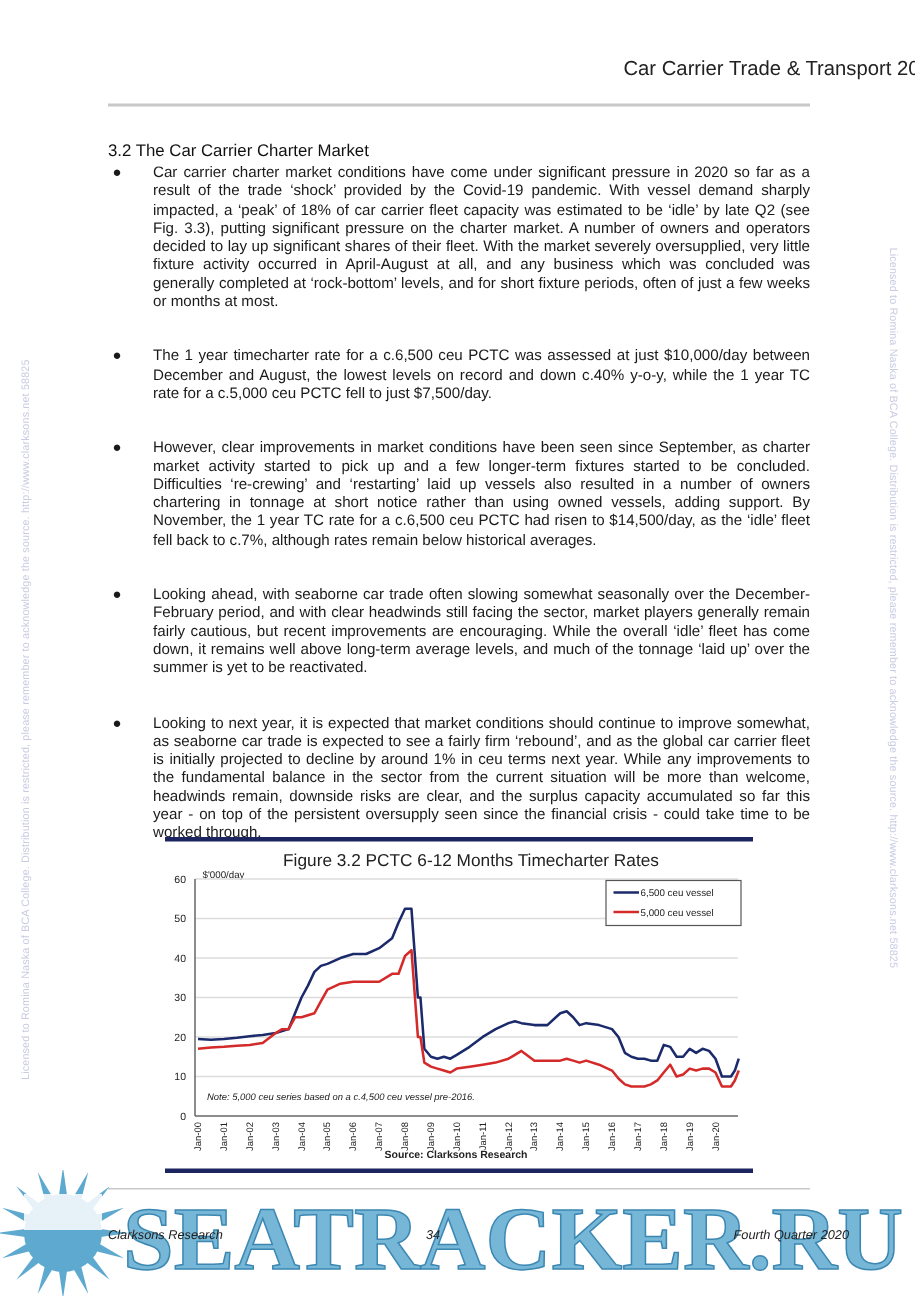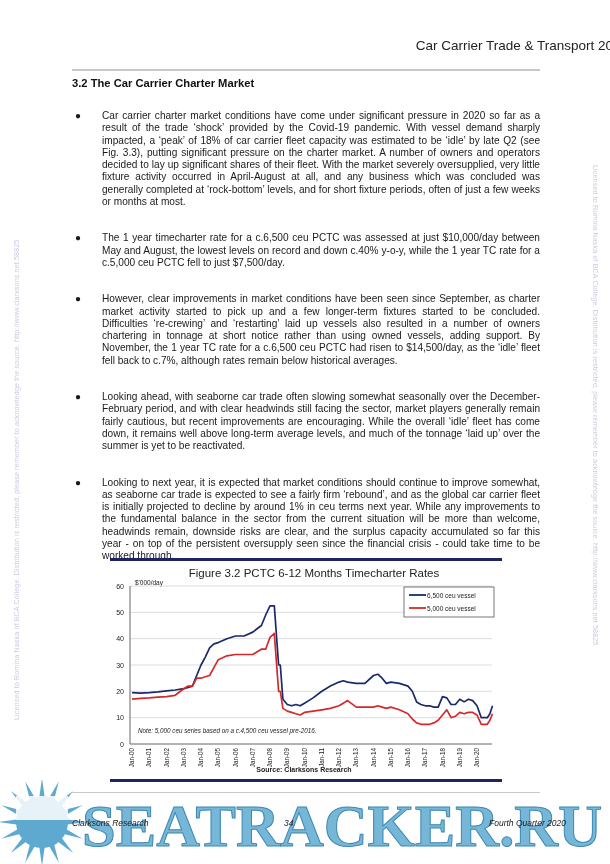--- a/index.html
+++ b/index.html
@@ -1,19 +1,19 @@
 <!DOCTYPE html>
 <html><head>
 <meta charset="utf-8">
 <style>
   html,body{margin:0;padding:0;}
   body{width:610px;height:864px;background:#fff;position:relative;overflow:hidden;font-family:"Liberation Sans",sans-serif;color:#111;}
   .header-title{position:absolute;top:38px;left:0;width:610px;text-align:right;font-size:13.5px;color:#222;margin-left:18px;}
   .header-rule{position:absolute;top:69px;left:72px;width:468px;height:1.5px;background:#c8c8c8;}
-  .section-heading{position:absolute;top:77px;left:72px;font-size:11.2px;font-weight:bold;color:#111;}
+  .section-heading{position:absolute;top:95px;left:72px;font-size:11.2px;font-weight:normal;color:#111;}
   .bullets{position:absolute;top:110px;left:72px;width:468px;margin:0;padding:0;list-style:none;}
   .bullet-item{position:relative;padding-left:30px;font-size:10.1px;line-height:12.3px;text-align:justify;margin-bottom:24px;color:#1a1a1a;}
   .bullet-dot{position:absolute;left:3px;top:0;font-size:10px;}
   .side-wm{position:absolute;font-size:7.2px;color:#c9cbe2;white-space:nowrap;letter-spacing:0.1px;}
   .side-wm.left{left:12px;top:720px;transform-origin:0 0;transform:rotate(-90deg);}
   .side-wm.right{left:600px;top:165px;transform-origin:0 0;transform:rotate(90deg);}
   .chart-wrap{position:absolute;left:104px;top:555px;width:400px;height:230px;text-align:right;}
   .chart-rule{position:absolute;left:6px;width:392px;height:2.5px;background:#1d2560;}
   .chart-rule.top{top:3px;}
   .chart-rule.bottom{top:224px;}
@@ -27,21 +27,21 @@
 </head>
 <body>
 
 <div class="header-title">Car Carrier Trade &amp; Transport 2020</div>
 <div class="header-rule"></div>
 
 <div class="section-heading">3.2 The Car Carrier Charter Market</div>
 
 <ul class="bullets">
   <li class="bullet-item"><span class="bullet-dot">●</span><span>Car carrier charter market conditions have come under significant pressure in 2020 so far as a result of the trade ‘shock’ provided by the Covid-19 pandemic. With vessel demand sharply impacted, a ‘peak’ of 18% of car carrier fleet capacity was estimated to be ‘idle’ by late Q2 (see Fig. 3.3), putting significant pressure on the charter market. A number of owners and operators decided to lay up significant shares of their fleet. With the market severely oversupplied, very little fixture activity occurred in April-August at all, and any business which was concluded was generally completed at ‘rock-bottom’ levels, and for short fixture periods, often of just a few weeks or months at most.</span></li>
-  <li class="bullet-item"><span class="bullet-dot">●</span><span>The 1 year timecharter rate for a c.6,500 ceu PCTC was assessed at just $10,000/day between May and August, the lowest levels on record and down c.40% y-o-y, while the 1 year TC rate for a c.5,000 ceu PCTC fell to just $7,500/day.</span></li>
+  <li class="bullet-item"><span class="bullet-dot">●</span><span>The 1 year timecharter rate for a c.6,500 ceu PCTC was assessed at just $10,000/day between December and August, the lowest levels on record and down c.40% y-o-y, while the 1 year TC rate for a c.5,000 ceu PCTC fell to just $7,500/day.</span></li>
   <li class="bullet-item"><span class="bullet-dot">●</span><span>However, clear improvements in market conditions have been seen since September, as charter market activity started to pick up and a few longer-term fixtures started to be concluded. Difficulties ‘re-crewing’ and ‘restarting’ laid up vessels also resulted in a number of owners chartering in tonnage at short notice rather than using owned vessels, adding support. By November, the 1 year TC rate for a c.6,500 ceu PCTC had risen to $14,500/day, as the ‘idle’ fleet fell back to c.7%, although rates remain below historical averages.</span></li>
   <li class="bullet-item"><span class="bullet-dot">●</span><span>Looking ahead, with seaborne car trade often slowing somewhat seasonally over the December-February period, and with clear headwinds still facing the sector, market players generally remain fairly cautious, but recent improvements are encouraging. While the overall ‘idle’ fleet has come down, it remains well above long-term average levels, and much of the tonnage ‘laid up’ over the summer is yet to be reactivated.</span></li>
   <li class="bullet-item"><span class="bullet-dot">●</span><span>Looking to next year, it is expected that market conditions should continue to improve somewhat, as seaborne car trade is expected to see a fairly firm ‘rebound’, and as the global car carrier fleet is initially projected to decline by around 1% in ceu terms next year. While any improvements to the fundamental balance in the sector from the current situation will be more than welcome, headwinds remain, downside risks are clear, and the surplus capacity accumulated so far this year - on top of the persistent oversupply seen since the financial crisis - could take time to be worked through.</span></li>
 </ul>
 
 <div class="side-wm left">Licensed to Romina Naska of BCA College. Distribution is restricted, please remember to acknowledge the source. http://www.clarksons.net 58825</div>
 <div class="side-wm right">Licensed to Romina Naska of BCA College. Distribution is restricted, please remember to acknowledge the source. http://www.clarksons.net 58825</div>
 
 <div class="chart-wrap">
   <div class="chart-rule top"></div>

